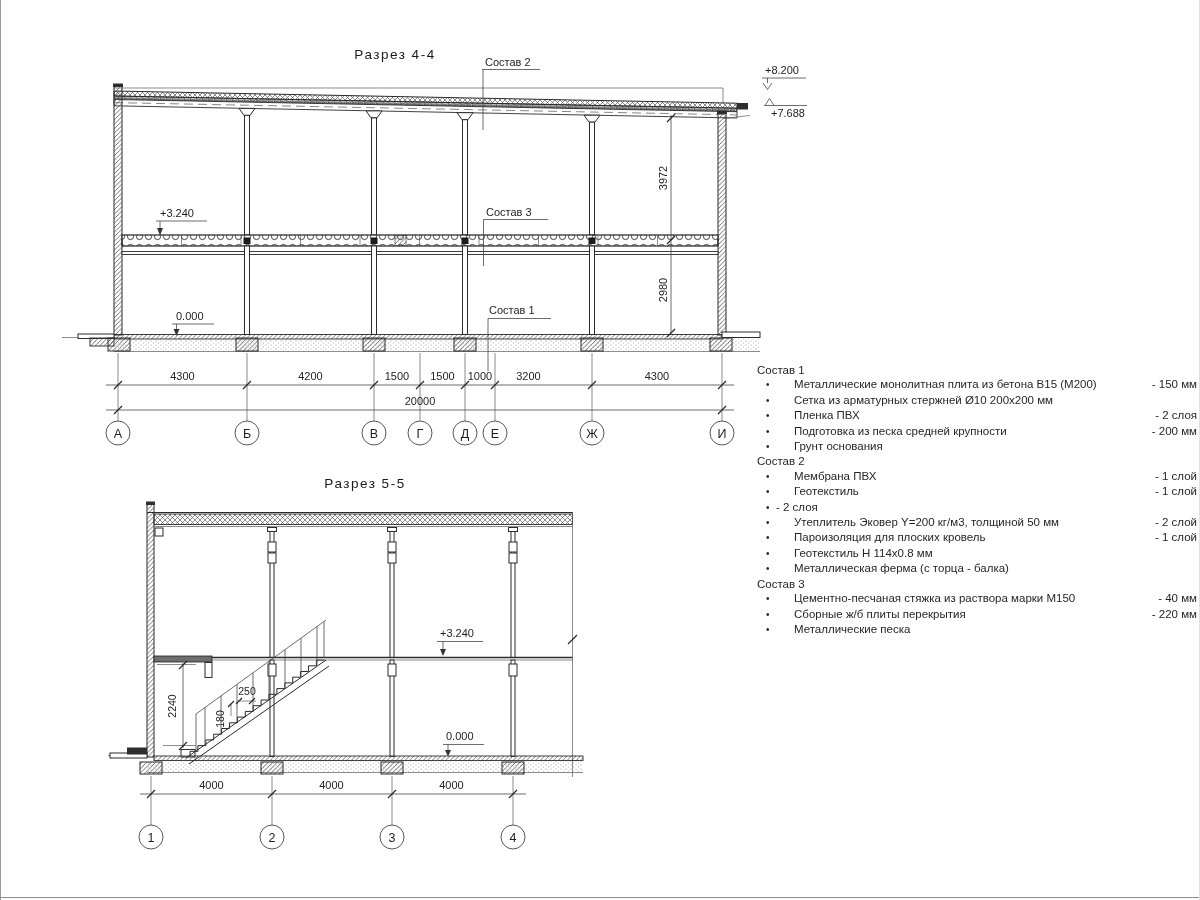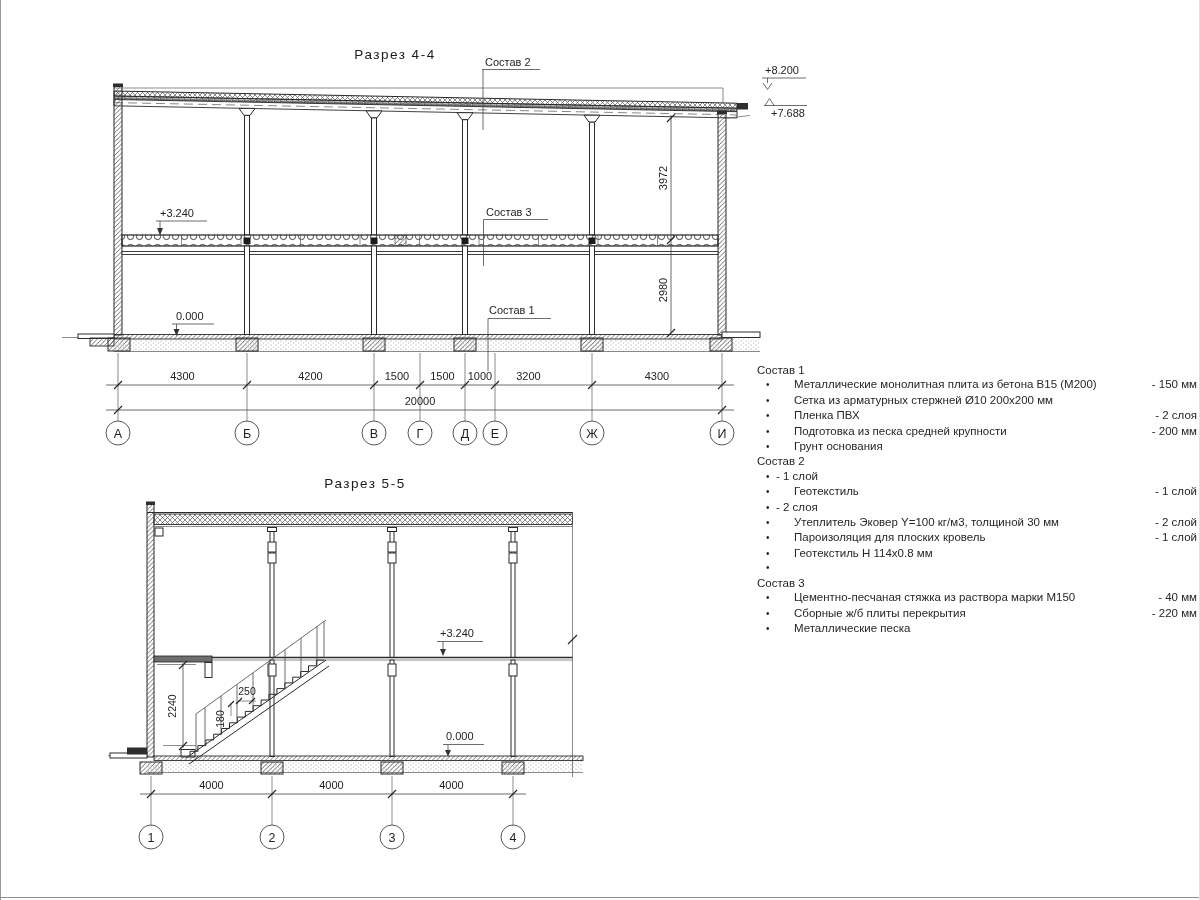--- a/index.html
+++ b/index.html
@@ -383,48 +383,50 @@
     </div>
   <div class="mrow">
       <span class="bullet">•</span>
       <span class="mname">Грунт основания</span>
       <span class="mval"></span>
     </div>
 
   <div class="grp-title">Состав 2</div>
   <div class="mrow">
       <span class="bullet">•</span>
+      <span class="mname">Мембрана ПВХ</span>
       <span class="mval">- 1 слой</span>
     </div>
   <div class="mrow">
       <span class="bullet">•</span>
       <span class="mname">Геотекстиль</span>
       <span class="mval">- 1 слой</span>
     </div>
   <div class="mrow">
       <span class="bullet">•</span>
       <span class="mval">- 2 слоя</span>
     </div>
   <div class="mrow">
       <span class="bullet">•</span>
-      <span class="mname">Утеплитель Эковер Y=100 кг/м3, толщиной 30 мм</span>
+      <span class="mname">Утеплитель Эковер Y=200 кг/м3, толщиной 50 мм</span>
       <span class="mval">- 2 слой</span>
     </div>
   <div class="mrow">
       <span class="bullet">•</span>
       <span class="mname">Пароизоляция для плоских кровель</span>
       <span class="mval">- 1 слой</span>
     </div>
   <div class="mrow">
       <span class="bullet">•</span>
       <span class="mname">Геотекстиль Н 114х0.8 мм</span>
       <span class="mval"></span>
     </div>
   <div class="mrow">
       <span class="bullet">•</span>
+      <span class="mname">Металлическая ферма (с торца - балка)</span>
       <span class="mval"></span>
     </div>
 
   <div class="grp-title">Состав 3</div>
   <div class="mrow">
       <span class="bullet">•</span>
       <span class="mname">Цементно-песчаная стяжка из раствора марки М150</span>
       <span class="mval">-  40 мм</span>
     </div>
   <div class="mrow">

